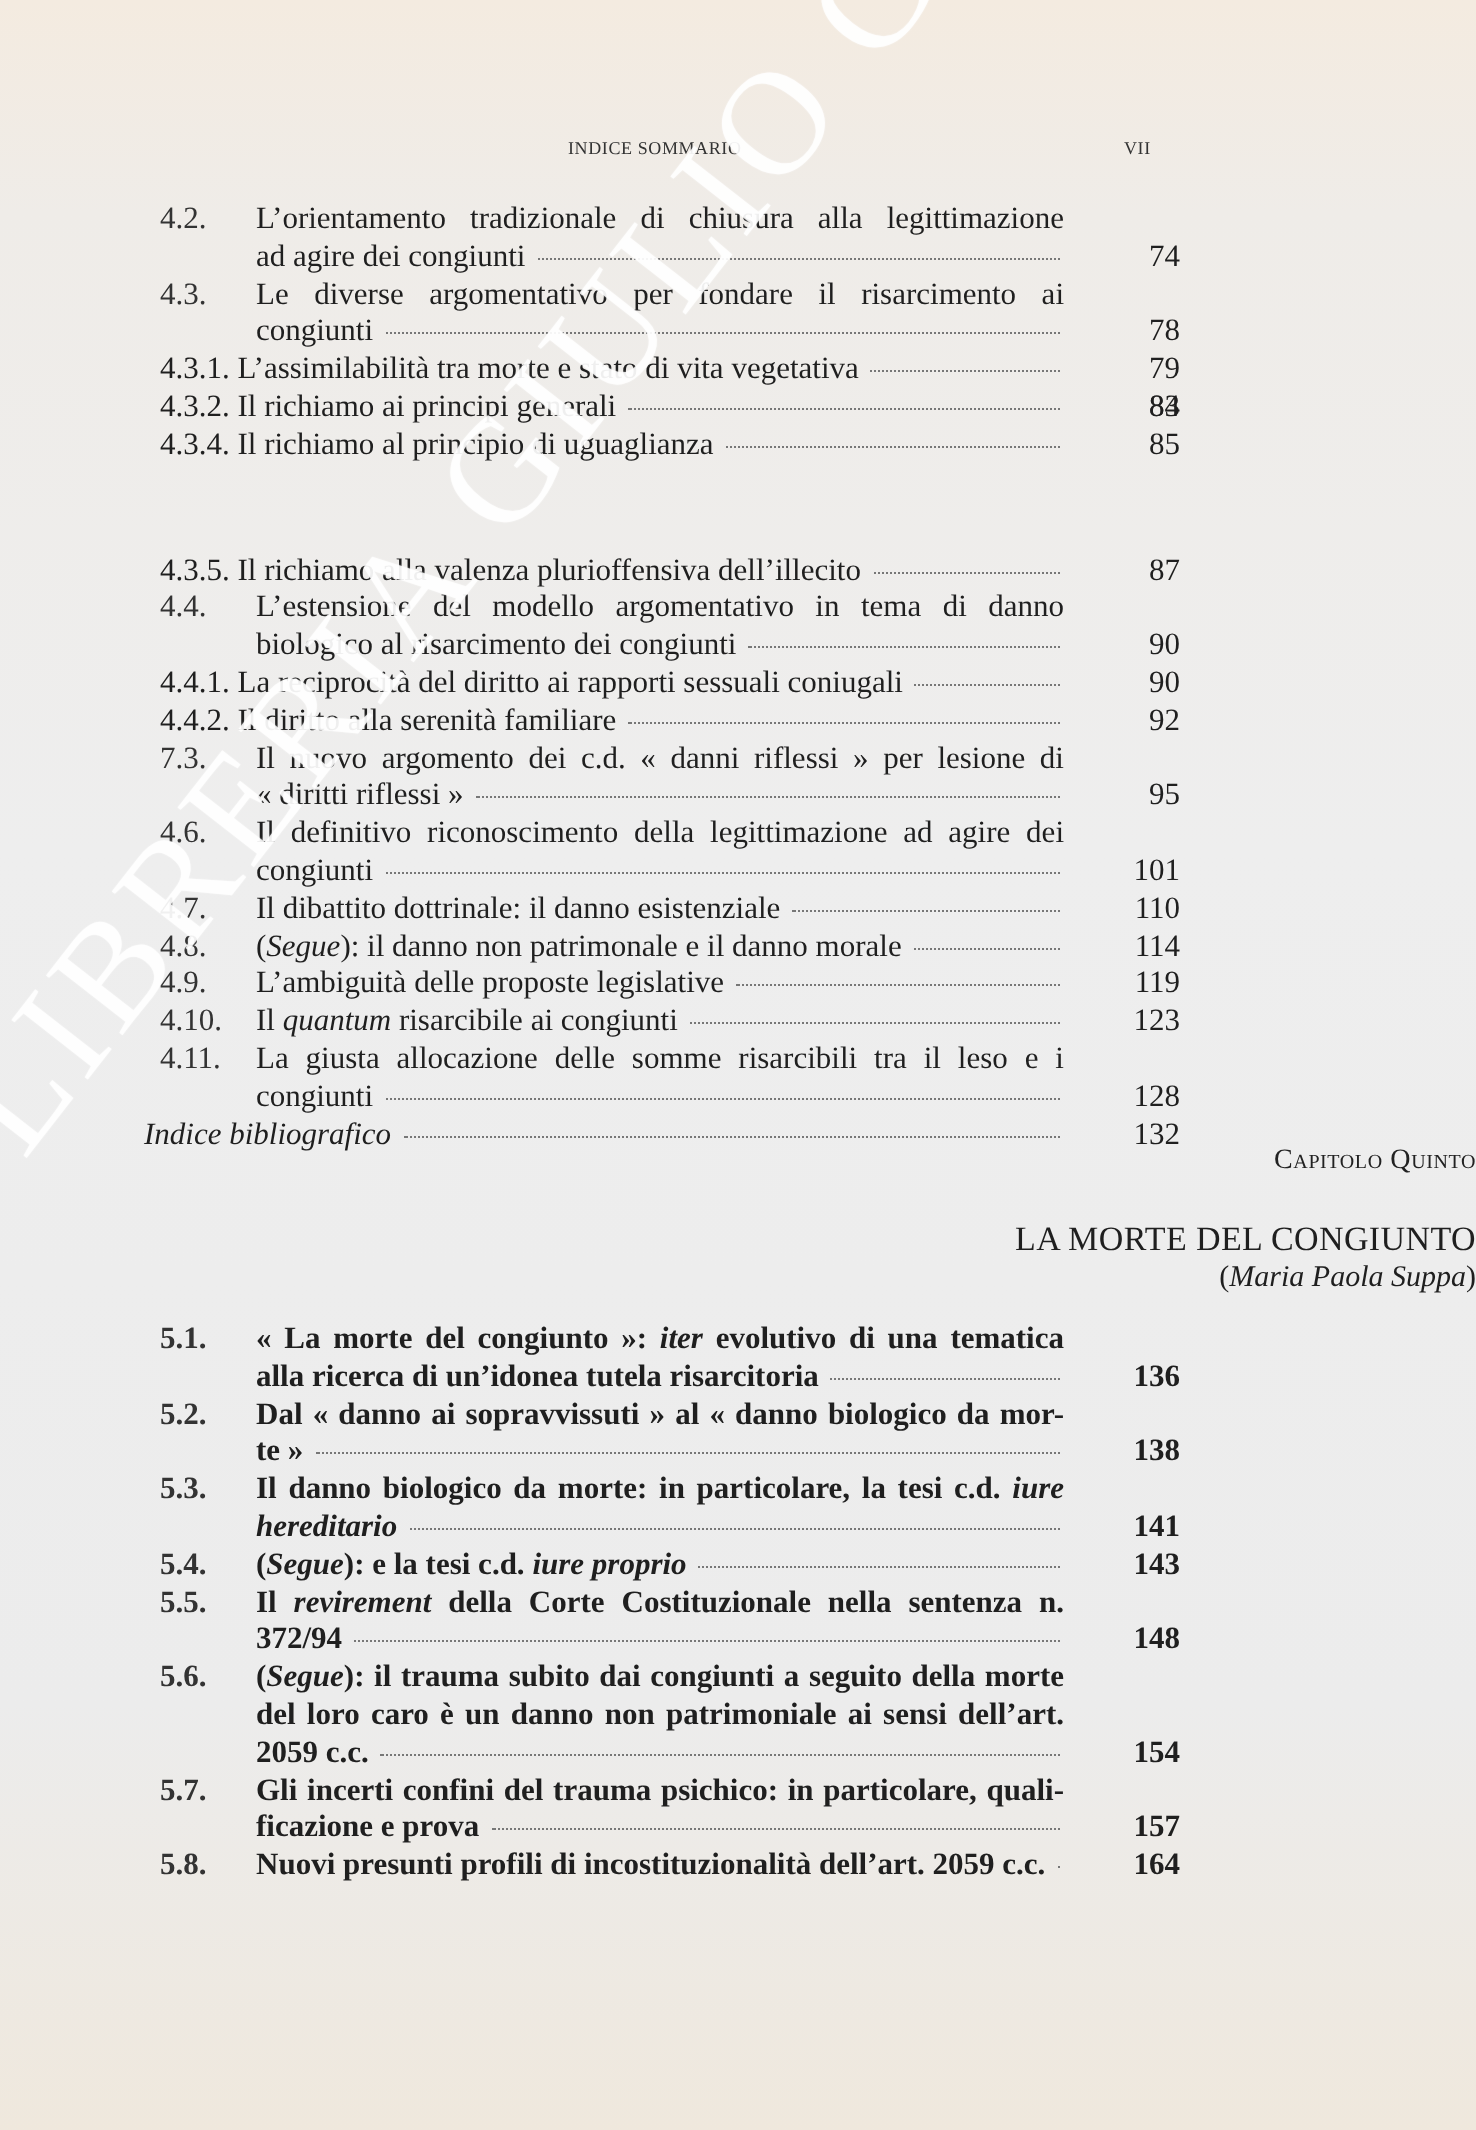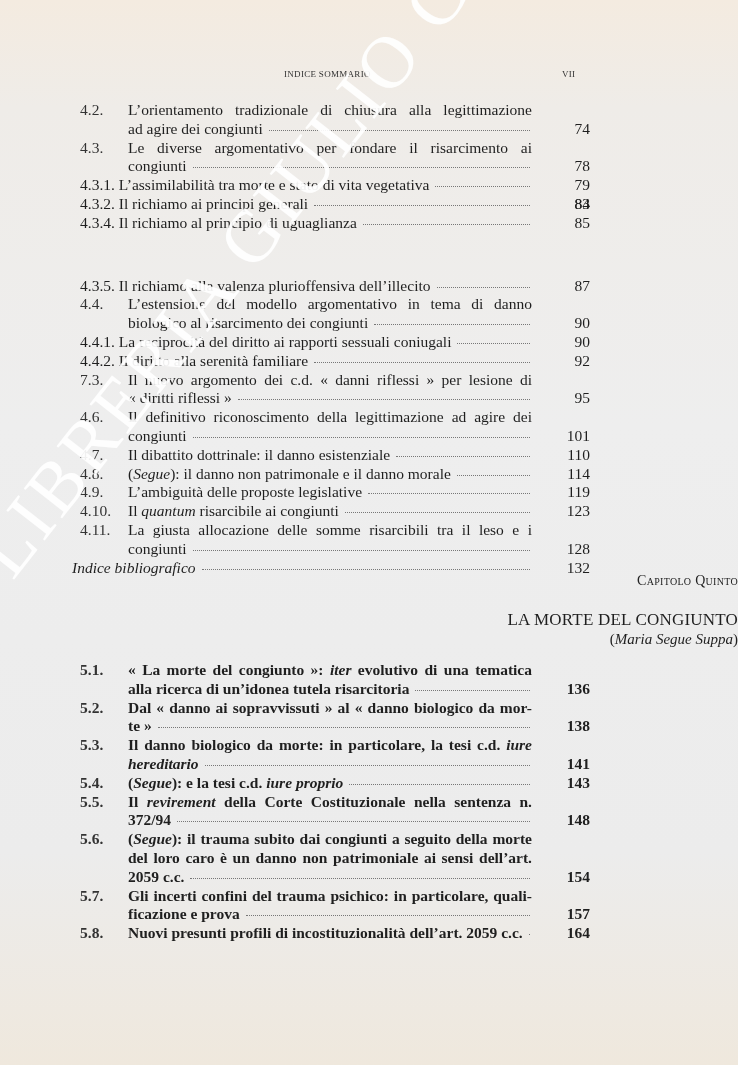--- a/index.html
+++ b/index.html
@@ -230,21 +230,21 @@
             <span class="dots"></span>
           </div>
           <span class="pg">132</span>
         </div>
       </div>
     </div>
 
   <div class="chapter">
     <div class="label">Capitolo Quinto</div>
     <div class="title">LA MORTE DEL CONGIUNTO</div>
-    <div class="author"><span class="paren">(</span><span>Maria Segue Suppa</span><span class="paren">)</span></div>
+    <div class="author"><span class="paren">(</span><span>Maria Paola Suppa</span><span class="paren">)</span></div>
   </div>
 
   <div class="toc ch5" id="toc5">
       <div class="entry">
         <div class="num">5.1.</div>
         <div class="body">
           <div class="justify">« La morte del congiunto »: <i>iter</i> evolutivo di una tematica</div>
           <div class="line">
             <span class="txt">alla ricerca di un’idonea tutela risarcitoria</span>
             <span class="dots"></span>

